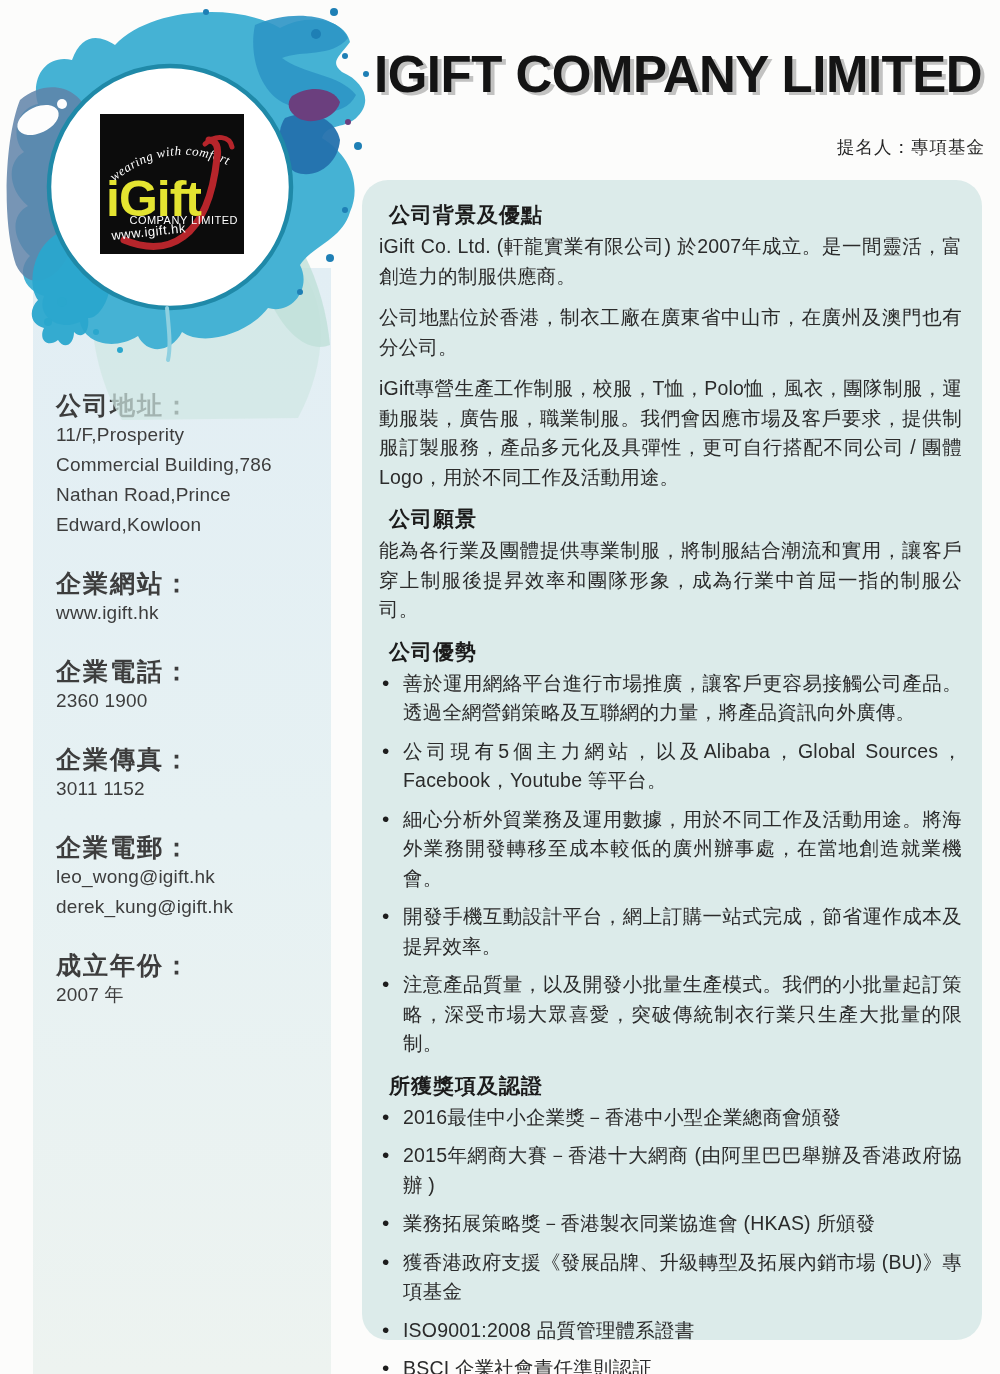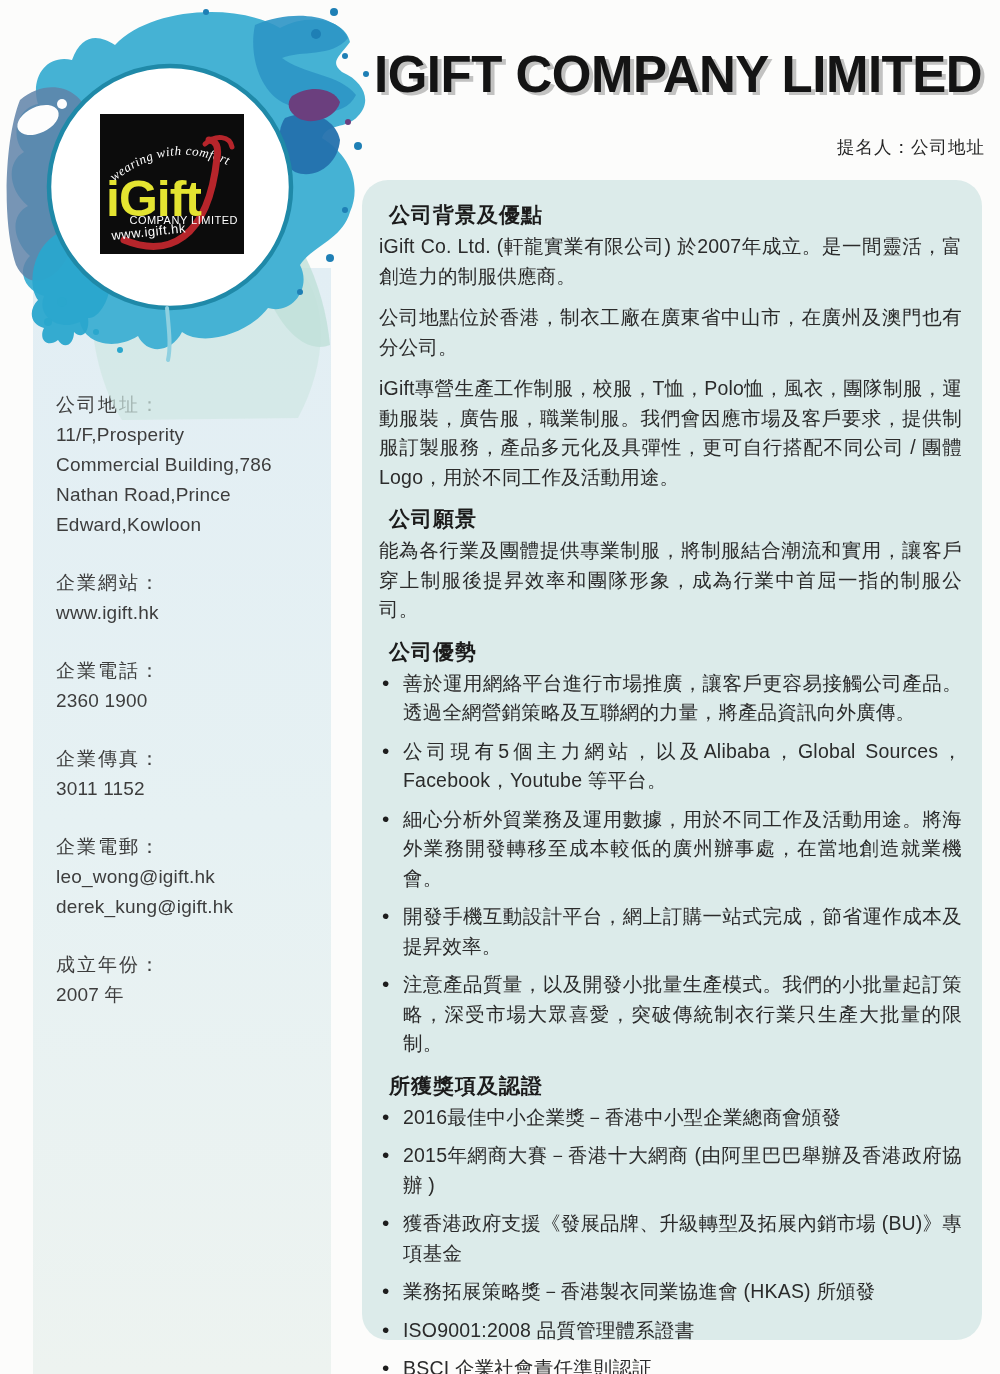--- a/index.html
+++ b/index.html
@@ -13,21 +13,21 @@
 
   
   .sidebar {
     position:absolute; left:33px; top:268px; width:298px; height:1106px;
     background:linear-gradient(180deg,#e2eef4 0%, #e6f1f3 50%, #edf3f0 100%);
     box-sizing:border-box; padding:122px 18px 0 23px;
     color:#3d3d3d;
   }
   .field { margin-bottom:28px; }
   .field .line { font-size:19px; line-height:30px; letter-spacing:0.2px; }
-  .field .flabel { font-size:19px; line-height:30px; letter-spacing:2px; }
+  .field .flabel { font-size:25px; line-height:30px; letter-spacing:2px;font-weight:bold; }
 
   
   .main-panel {
     position:absolute; left:362px; top:180px; width:620px; height:1160px;
     background:#dcebea; border-radius:26px;
     box-sizing:border-box; padding:21px 20px 0 17px;
     color:#2b2b2b;
   }
   .sec-heading {
     font-size:21px; font-weight:bold; color:#1b1b1b;
@@ -113,22 +113,22 @@
       <li>公司現有5個主力網站，以及Alibaba，Global Sources，Facebook，Youtube 等平台。</li>
       <li>細心分析外貿業務及運用數據，用於不同工作及活動用途。將海外業務開發轉移至成本較低的廣州辦事處，在當地創造就業機會。</li>
       <li>開發手機互動設計平台，網上訂購一站式完成，節省運作成本及提昇效率。</li>
       <li>注意產品質量，以及開發小批量生產模式。我們的小批量起訂策略，深受市場大眾喜愛，突破傳統制衣行業只生產大批量的限制。</li>
     </ul>
 
     <div class="sec-heading">所獲獎項及認證</div>
     <ul class="blist">
       <li>2016最佳中小企業獎－香港中小型企業總商會頒發</li>
       <li>2015年網商大賽－香港十大網商 (由阿里巴巴舉辦及香港政府協辦 )</li>
+      <li>業務拓展策略獎－香港製衣同業協進會 (HKAS) 所頒發</li>
       <li>獲香港政府支援《發展品牌、升級轉型及拓展內銷市場 (BU)》專項基金</li>
-      <li>業務拓展策略獎－香港製衣同業協進會 (HKAS) 所頒發</li>
       <li>ISO9001:2008 品質管理體系證書</li>
       <li>BSCI 企業社會責任準則認証</li>
 
     </ul>
   </div>
 
   <div class="splash-wrap">
     <svg width="380" height="430" viewBox="0 0 380 430" xmlns="http://www.w3.org/2000/svg">
 
       <path d="M95,270 C140,253 240,250 300,270 C328,302 328,362 298,418 L122,420 C96,380 85,315 95,270 Z" fill="#cfe7e3" opacity="0.7"></path>
@@ -183,15 +183,15 @@
         <path d="M124,240 C168,258 208,240 217,158 C219,147 216,140 209,140" stroke="#b6252b" stroke-width="7" fill="none" stroke-linecap="round"></path>
         <path d="M205,144 C216,134 230,136 232,147" stroke="#b6252b" stroke-width="5" fill="none" stroke-linecap="round"></path>
         <text x="106" y="216" font-size="50" font-weight="bold" fill="#e4e431" letter-spacing="-1">iGift</text>
         <text x="238" y="224" text-anchor="end" font-size="11" fill="#ffffff" letter-spacing="0.5">COMPANY LIMITED</text>
         <text x="112" y="240" font-size="13" fill="#ffffff" transform="rotate(-6 112 240)" letter-spacing="0.5">www.igift.hk</text>
       </g>
     </svg>
   </div>
 
   <h1 class="title">IGIFT COMPANY LIMITED</h1>
-  <div class="nominator">提名人：公司地址</div>
+  <div class="nominator">提名人：專項基金</div>
 
 </div>
 
 </body></html>

